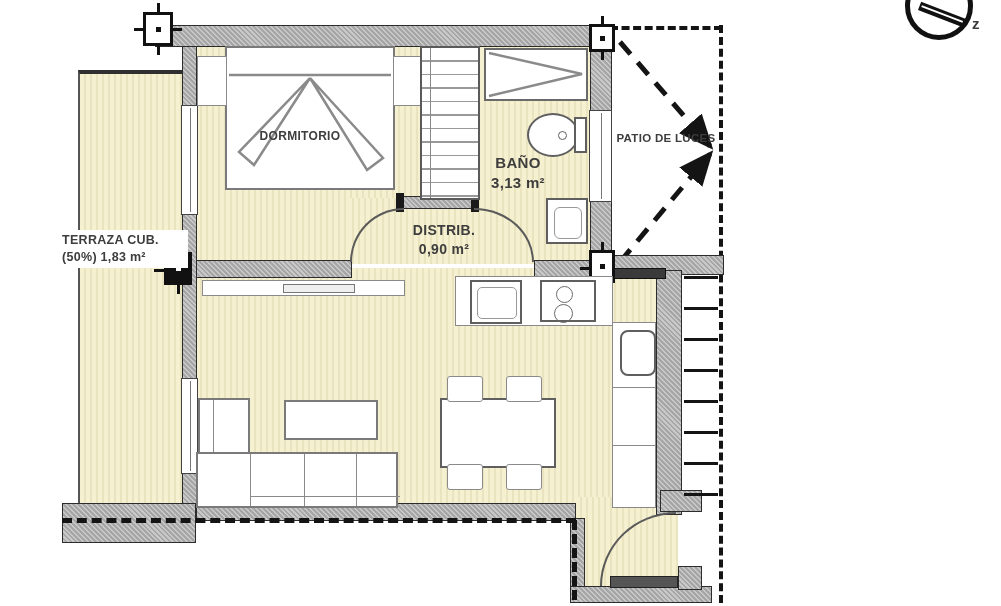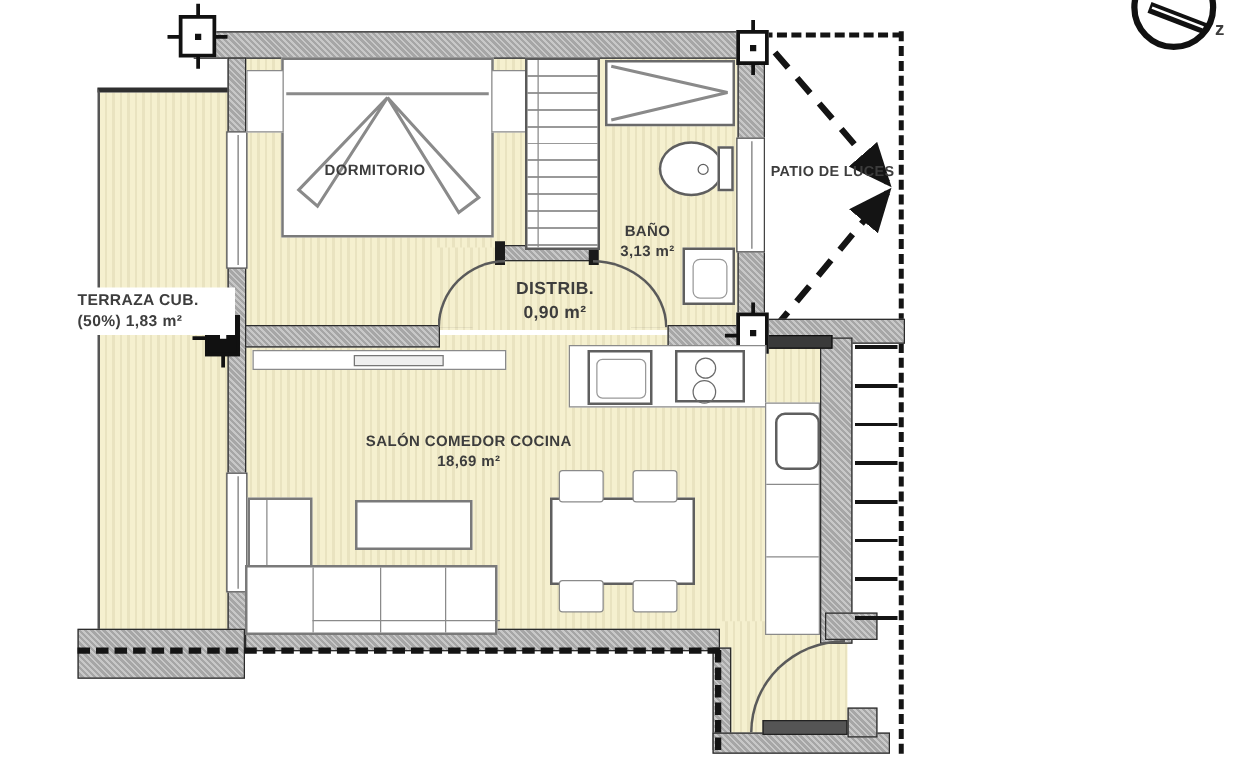--- a/index.html
+++ b/index.html
@@ -183,33 +183,29 @@
 
   <div class="abs" style="left:905px;top:-28px;width:58px;height:58px;border:5px solid #111;border-radius:50%;"></div>
   <div class="abs" style="left:918px;top:10px;width:48px;height:9px;background:#111;transform:rotate(21deg);">
     <div class="abs" style="left:2px;top:3px;width:44px;height:2px;background:#fff;"></div>
   </div>
   <div class="lbl" style="left:972px;top:14px;font-size:15px;">z</div>
 
   <div class="lbl" style="left:225px;top:128px;width:150px;text-align:center;">
     <div>DORMITORIO</div>
   </div>
-  <div class="lbl" style="left:468px;top:153px;width:100px;font-size:12px;margin-top:24px;">
+  <div class="lbl" style="left:468px;top:153px;width:100px;font-size:15px;">
     <div>BAÑO</div>
     <div class="area">3,13 m²</div>
   </div>
   <div class="lbl" style="left:612px;top:131px;width:108px;font-size:11.5px;">
     <div>PATIO DE LUCES</div>
   </div>
   <div class="lbl" style="left:60px;top:230px;width:126px;text-align:left;background:#fff;padding:2px 0 2px 2px;font-size:12.5px;">
     <div>TERRAZA CUB.</div>
     <div class="area">(50%) 1,83 m²</div>
   </div>
   <div class="lbl" style="left:398px;top:221px;width:92px;font-size:14px;">
     <div>DISTRIB.</div>
     <div class="area">0,90 m²</div>
   </div>
-  <div class="lbl" style="left:275px;top:345px;width:200px;">
-    <div>SALÓN COMEDOR COCINA</div>
-    <div class="area">18,69 m²</div>
-  </div>
 
 </div>
 
 </body></html>

